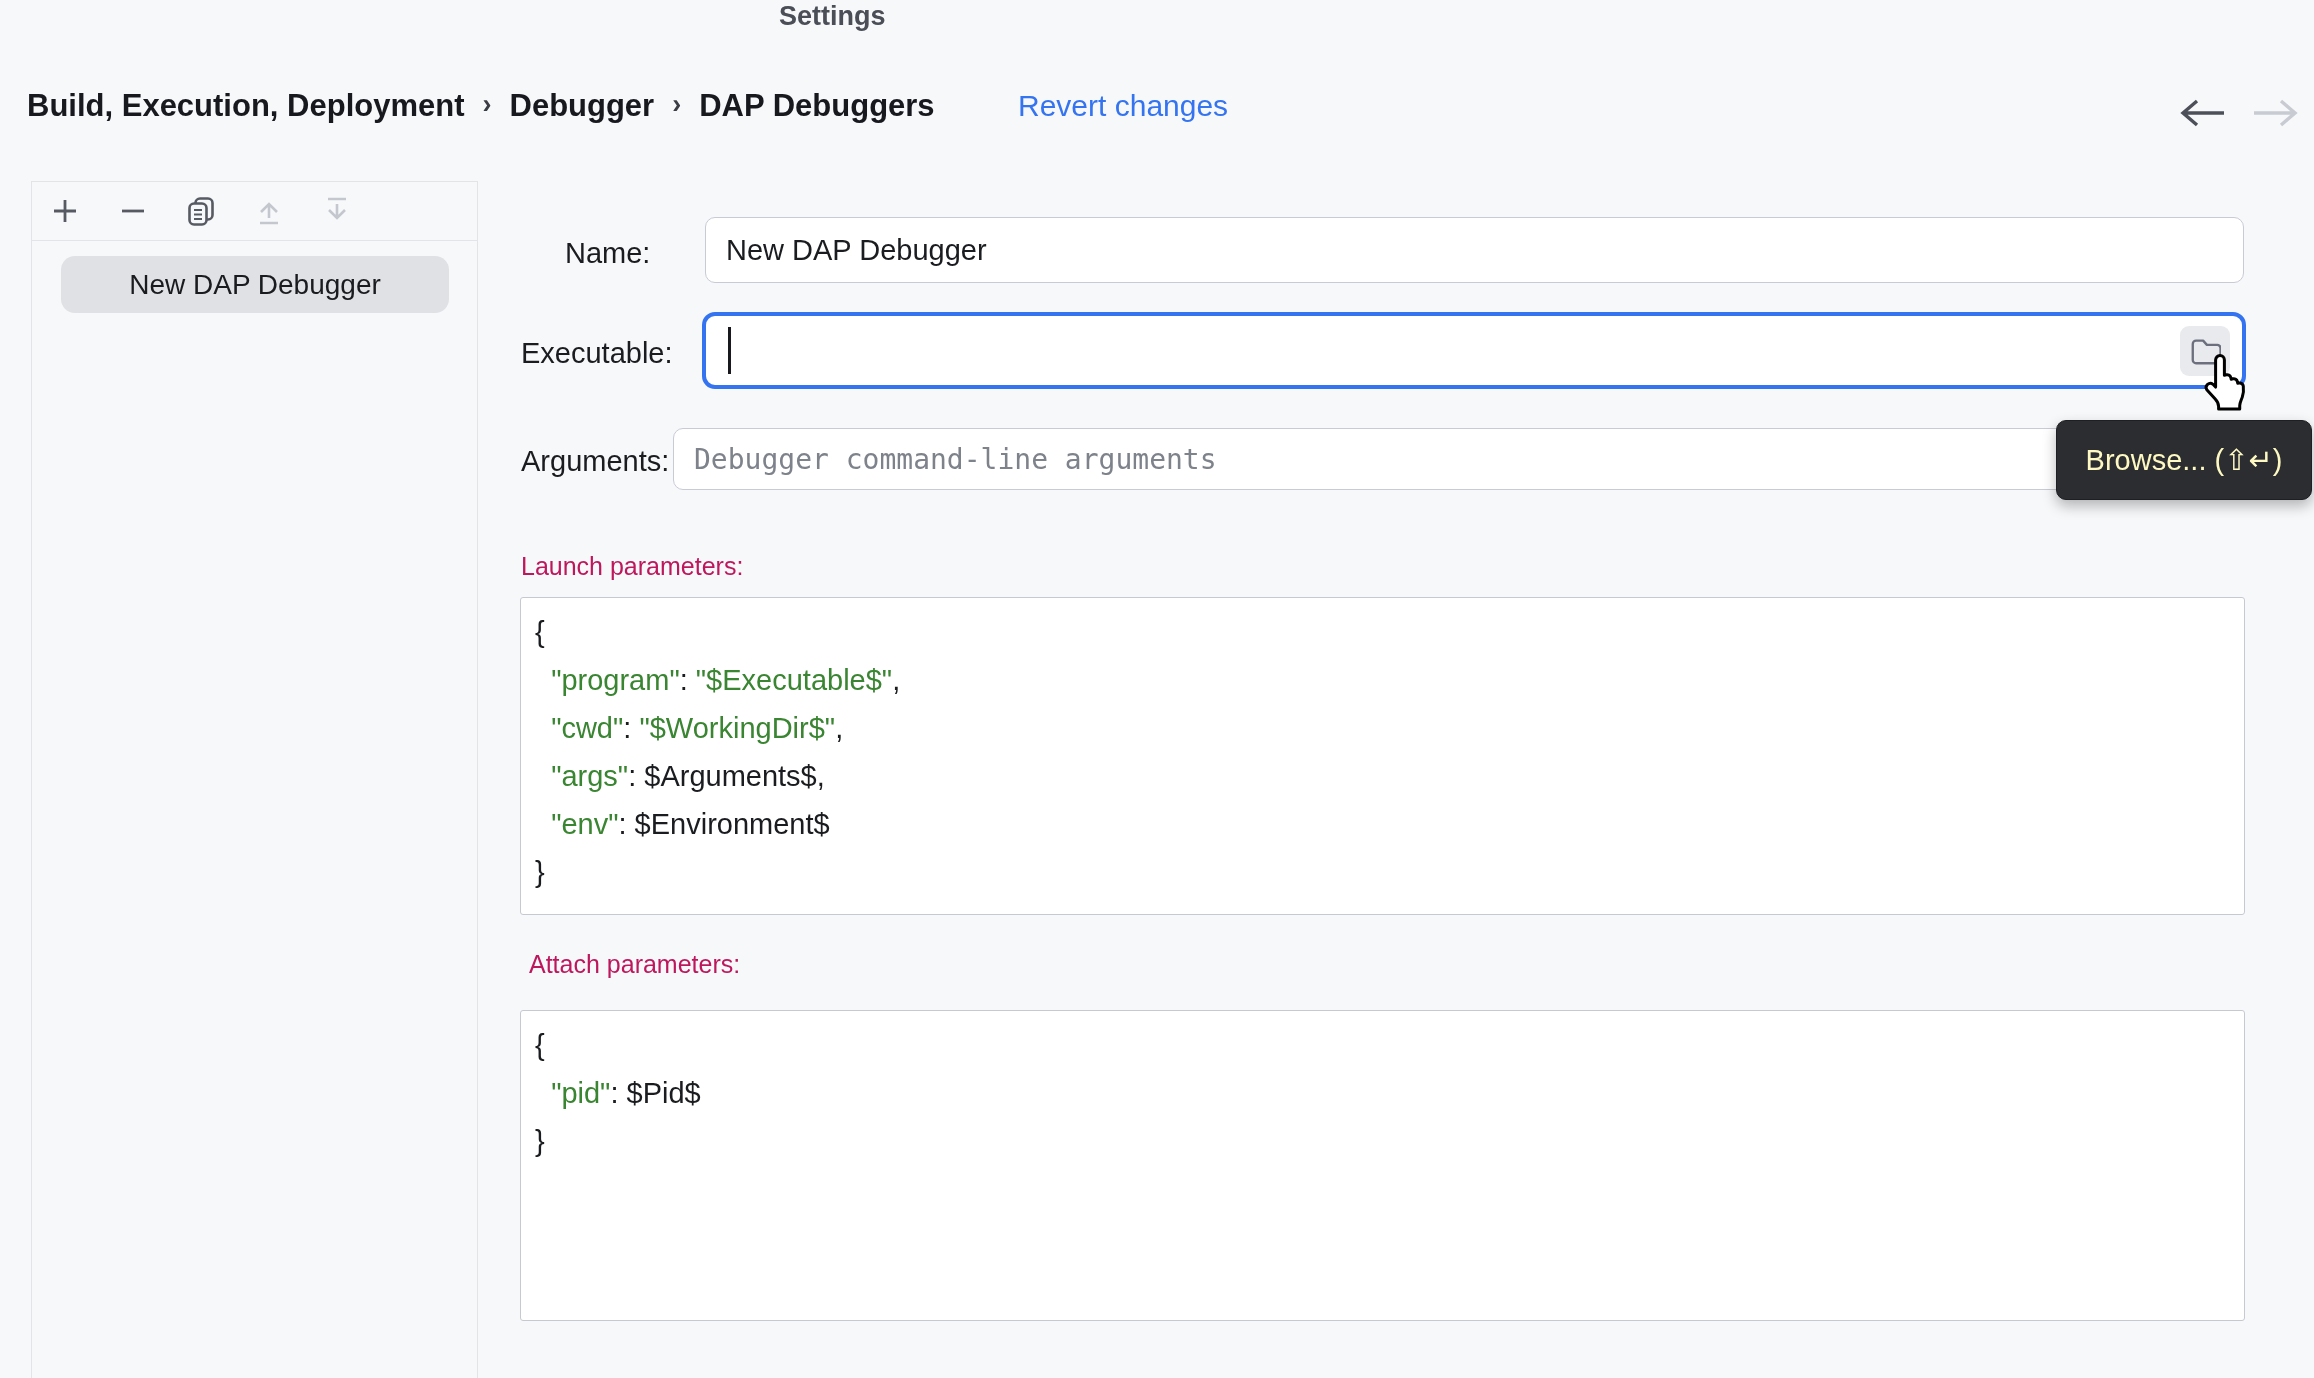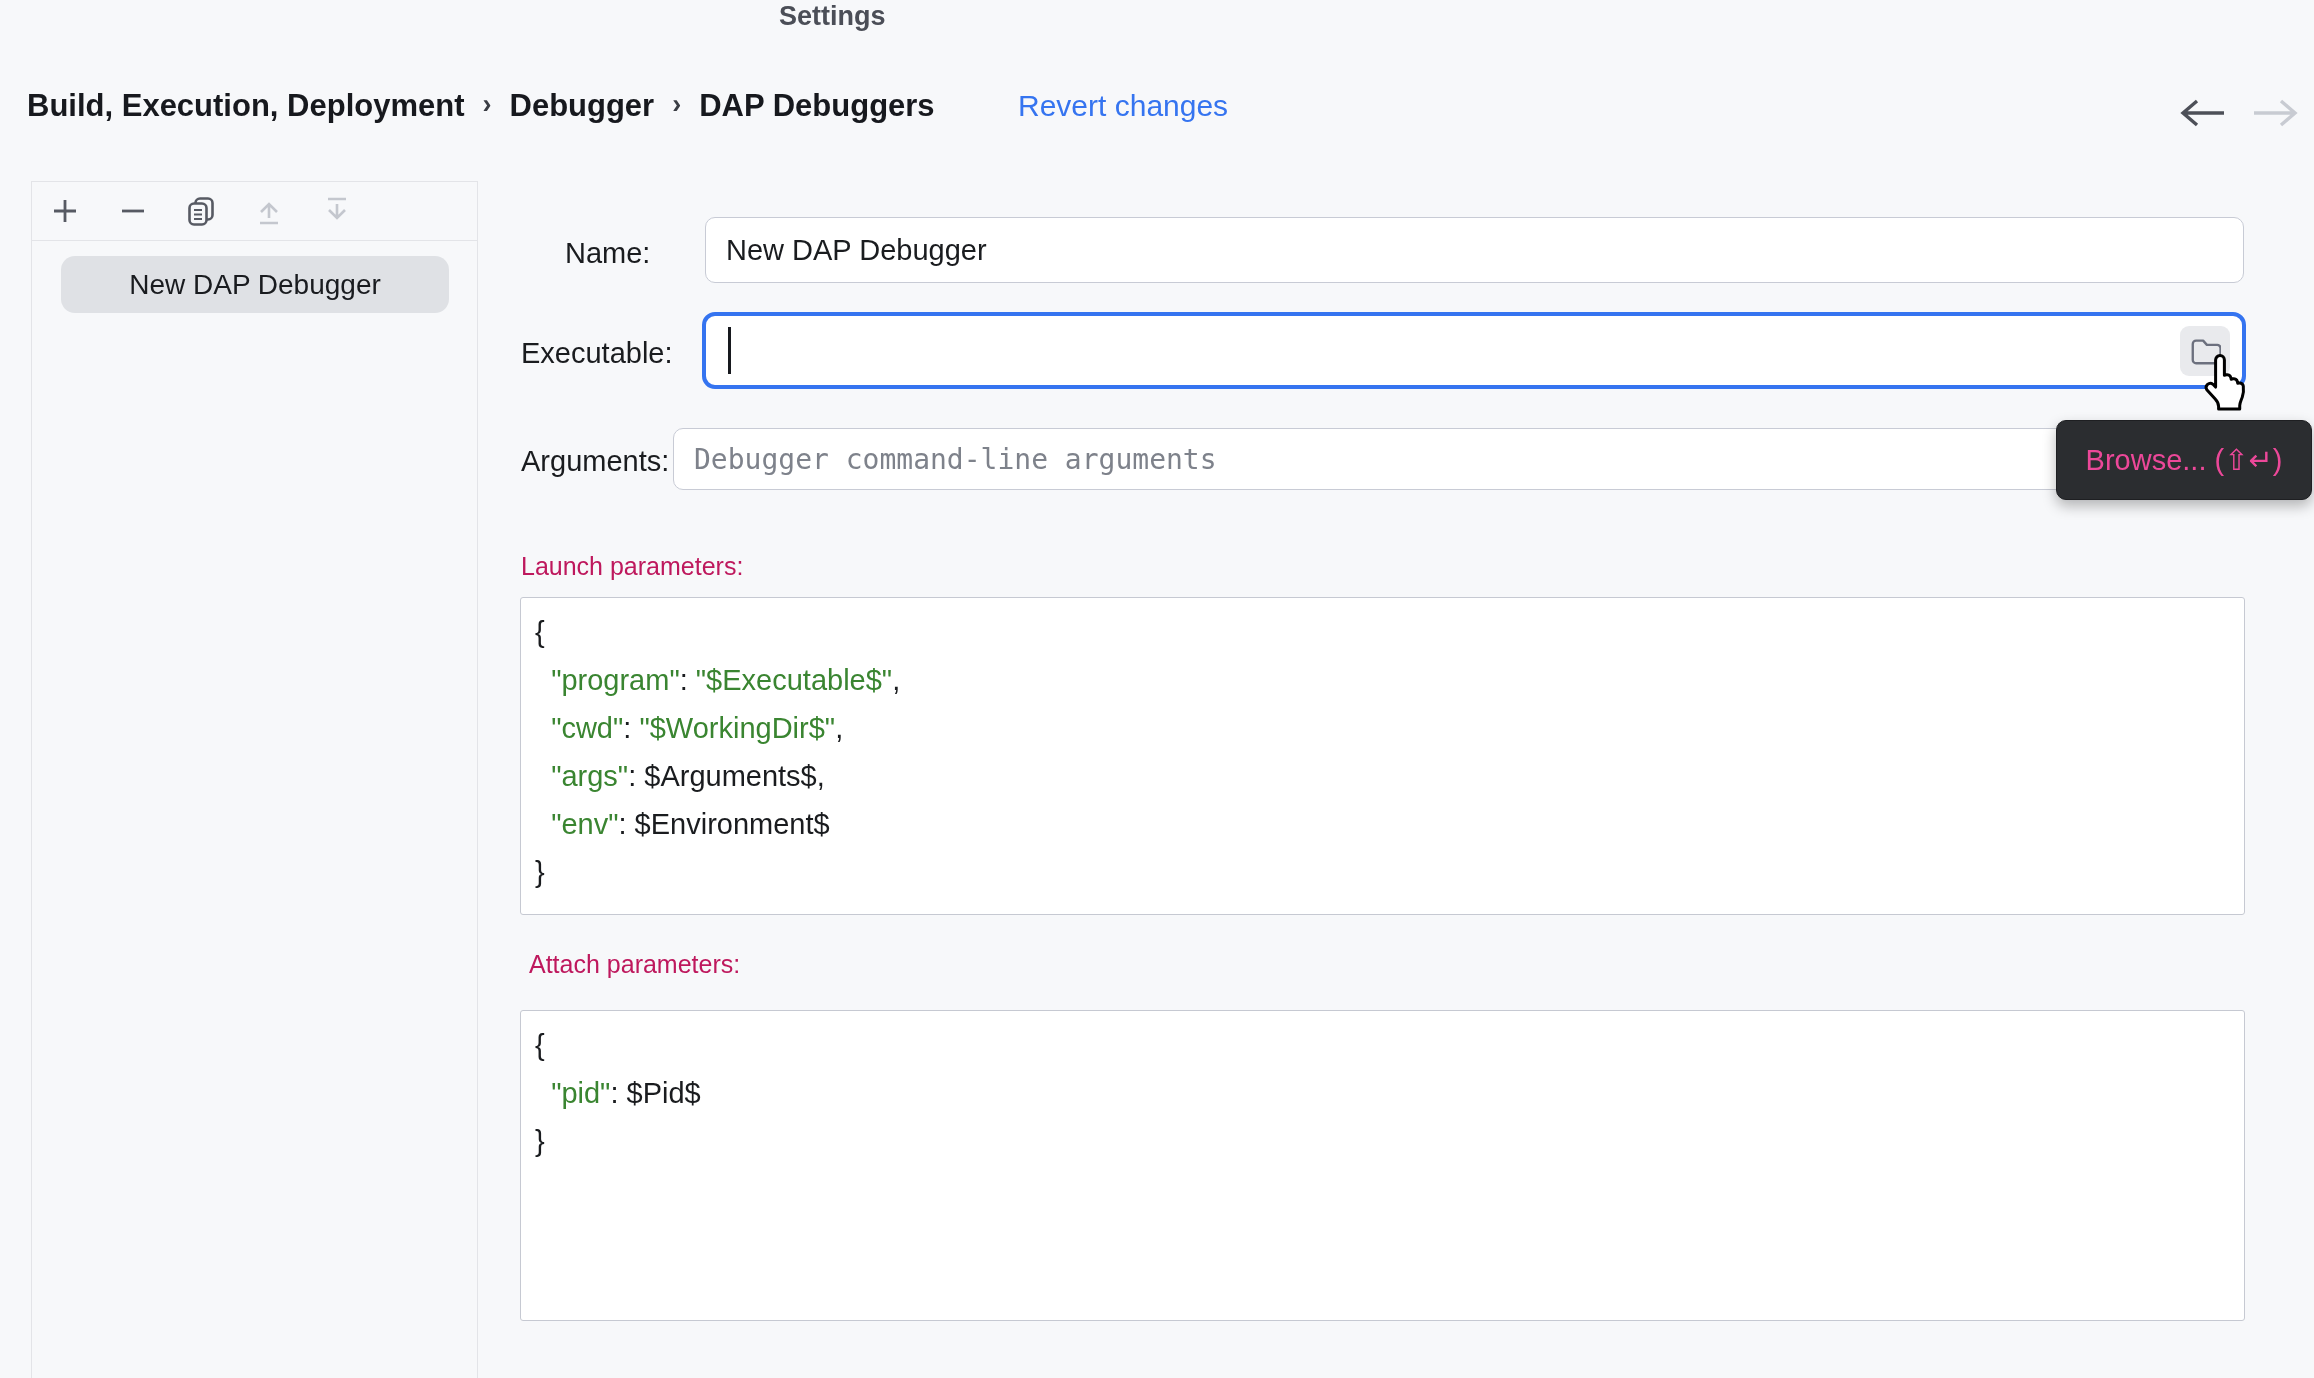--- a/index.html
+++ b/index.html
@@ -82,21 +82,21 @@
   #args-field {
     left:673px; top:428px; width:1539px; height:62px;
     font-family:"DejaVu Sans Mono","Liberation Mono",monospace; font-size:28px;
   }
   #args-field::placeholder { color:#7E828B; opacity:1; }
 
   .tooltip {
     position:absolute; left:2056px; top:420px; width:256px; height:80px; z-index:40;
     background:#2B2D30; border:1px solid #1E1F22; border-radius:10px;
     display:flex; align-items:center; justify-content:center;
-    color:#ec4899; font-size:29px; white-space:nowrap;
+    color:#fef9c3; font-size:29px; white-space:nowrap;
     box-shadow:0 6px 14px rgba(0,0,0,.28);
   }
 
   .section-label { position:absolute; font-size:25px; color:#be185d; }
   #launch-label { left:521px; top:552px; }
   #attach-label { left:521px; top:950px;margin-left:8px; }
   .code-box {
     position:absolute; left:520px; width:1725px;
     background:#FFFFFF; border:1.5px solid #C6C9D2; border-radius:3px;
     padding:10px 14px; overflow:hidden;

